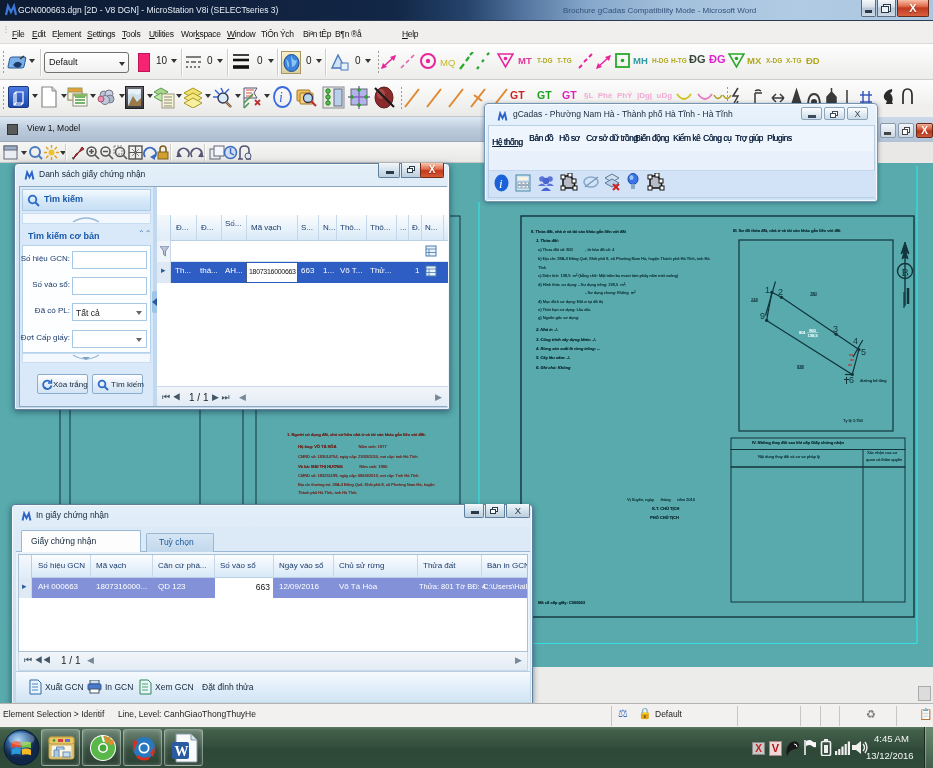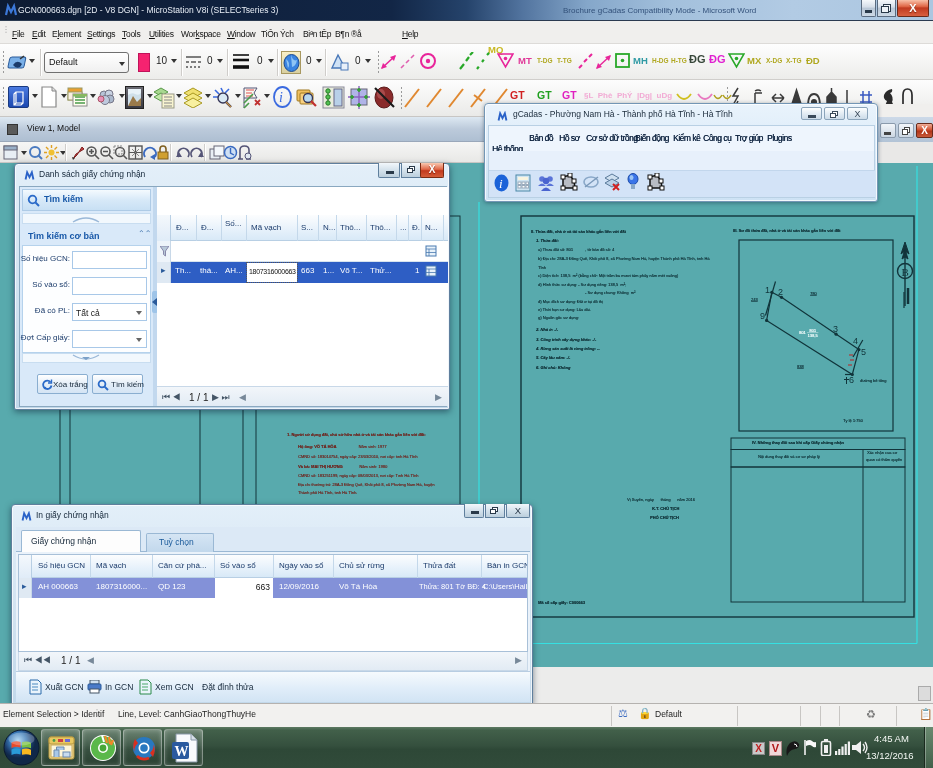--- a/index.html
+++ b/index.html
@@ -107,21 +107,21 @@
       <path d="M1 15 L14 3" stroke="#e8259a" stroke-width="1.6"></path>
       <path d="M0 16 L6 14 L2 10 Z M15 2 L9 4 L13 8 Z" fill="#e8259a"></path>
     </svg>
   <svg class="abs" style="left:400px;top:9px" width="16" height="17" viewBox="0 0 16 17">
       <path d="M1 15 L4 12 M6 10 L9 7 M11 5 L14 2" stroke="#e060b0" stroke-width="1.6"></path>
     </svg>
   <svg class="abs" style="left:419px;top:8px" width="18" height="18" viewBox="0 0 18 18">
       <circle cx="9" cy="9" r="7" fill="none" stroke="#e8259a" stroke-width="2"></circle>
       <circle cx="9" cy="9" r="2.2" fill="#e8259a"></circle>
     </svg>
-  <div class="abs tx" style="left:440px;top:0;font-size:9.5px;font-weight:bold;color:#c8b822;margin-left:48px;">MQ</div>
+  <div class="abs tx" style="left:440px;top:13px;font-size:9.5px;font-weight:normal;color:#c8b822;">MQ</div>
   <svg class="abs" style="left:459px;top:8px" width="15" height="19" viewBox="0 0 15 19">
       <path d="M1 17 L5 12 M7 9 L10 5 M11 3 L14 0" stroke="#28a828" stroke-width="2.2"></path>
     </svg>
   <svg class="abs" style="left:476px;top:8px" width="15" height="19" viewBox="0 0 15 19">
       <path d="M1 17 L4 13 M6 10 L9 6 M11 3 L14 0" stroke="#28a828" stroke-width="2.2" stroke-dasharray="3 2"></path>
     </svg>
   <svg class="abs" style="left:497px;top:9px" width="17" height="16" viewBox="0 0 17 16">
       <path d="M1 1 H16 L8.5 14 Z" fill="none" stroke="#e8259a" stroke-width="1.6"></path>
       <circle cx="8.5" cy="5.5" r="1.8" fill="#e8259a"></circle>
     </svg>
@@ -495,21 +495,21 @@
   <div class="abs" style="left:316px;top:3px;width:21px;height:13px;background:linear-gradient(#fdfefe,#e1ebf3 55%,#ccdbe8);border:1px solid #8ba4ba;border-radius:2px;">
       <div class="abs" style="left:6px;top:7px;width:8px;height:2.5px;background:#3a4a5a;"></div>
     </div>
   <div class="abs" style="left:339px;top:3px;width:21px;height:13px;background:linear-gradient(#fdfefe,#e1ebf3 55%,#ccdbe8);border:1px solid #8ba4ba;border-radius:2px;">
       <div class="abs" style="left:7px;top:3px;width:6px;height:5px;border:1px solid #3a4a5a;background:#fff;"></div>
       <div class="abs" style="left:5px;top:5px;width:6px;height:5px;border:1px solid #3a4a5a;background:#fff;"></div>
     </div>
   <div class="abs" style="left:362px;top:3px;width:21px;height:13px;background:linear-gradient(#fdfefe,#e1ebf3 55%,#ccdbe8);border:1px solid #8ba4ba;border-radius:2px;text-align:center;font-size:9px;color:#3a4a5a;line-height:12px;">X</div>
 
   <div class="abs" style="left:3px;top:21px;width:387px;height:26px;background:#eef5fd;border:1px solid #b9d0e4;border-bottom:none;">
-    <div class="abs tx" style="left:3px;top:18px;font-size:8.5px;letter-spacing:-0.5px;color:#0f2440;text-shadow:0.3px 0 0 #0f2440;text-decoration:underline;">Hệ thống</div>
+    <div class="abs tx" style="left:3px;top:11px;font-size:8.5px;letter-spacing:-0.5px;color:#0f2440;text-shadow:0.3px 0 0 #0f2440;text-decoration:underline;">Hệ thống</div>
     <div class="abs tx" style="left:40px;top:7px;font-size:8.5px;letter-spacing:-0.5px;color:#0f2440;text-shadow:0.3px 0 0 #0f2440;">Bản đồ</div>
     <div class="abs tx" style="left:70px;top:7px;font-size:8.5px;letter-spacing:-0.5px;color:#0f2440;text-shadow:0.3px 0 0 #0f2440;">Hồ sơ</div>
     <div class="abs tx" style="left:97px;top:7px;font-size:8.5px;letter-spacing:-0.5px;color:#0f2440;text-shadow:0.3px 0 0 #0f2440;">Cơ sở dữ trồng</div>
     <div class="abs tx" style="left:146px;top:7px;font-size:8.5px;letter-spacing:-0.5px;color:#0f2440;text-shadow:0.3px 0 0 #0f2440;">Biến động</div>
     <div class="abs tx" style="left:184px;top:7px;font-size:8.5px;letter-spacing:-0.5px;color:#0f2440;text-shadow:0.3px 0 0 #0f2440;">Kiểm kê</div>
     <div class="abs tx" style="left:214px;top:7px;font-size:8.5px;letter-spacing:-0.5px;color:#0f2440;text-shadow:0.3px 0 0 #0f2440;">Công cụ</div>
     <div class="abs tx" style="left:246px;top:7px;font-size:8.5px;letter-spacing:-0.5px;color:#0f2440;text-shadow:0.3px 0 0 #0f2440;">Trợ giúp</div>
     <div class="abs tx" style="left:278px;top:7px;font-size:8.5px;letter-spacing:-0.5px;color:#0f2440;text-shadow:0.3px 0 0 #0f2440;">Plugins</div>
   </div>
 

